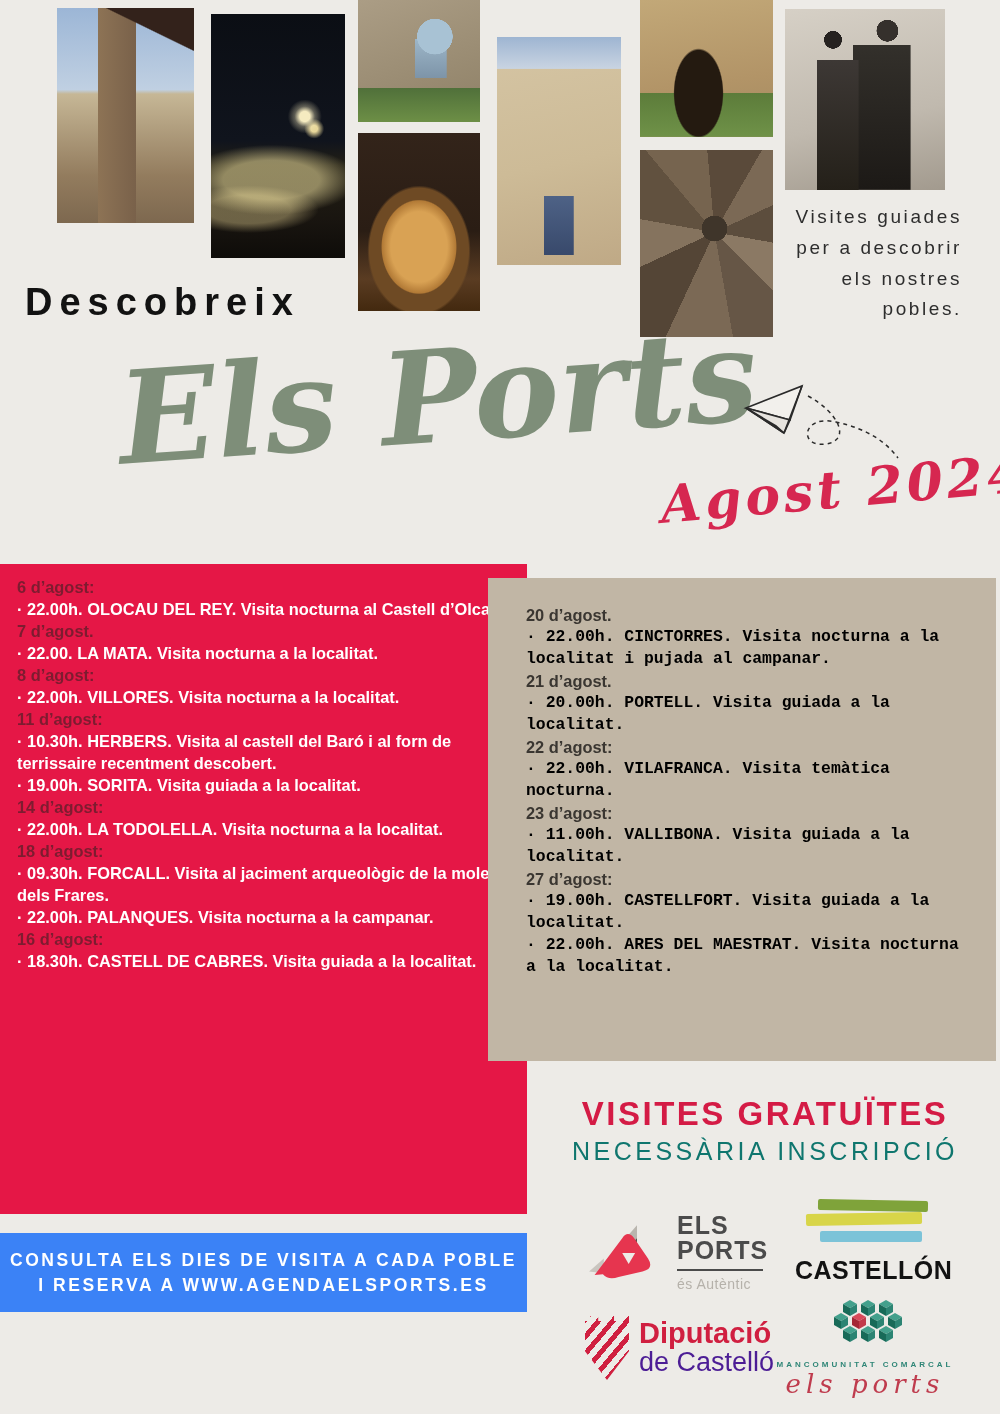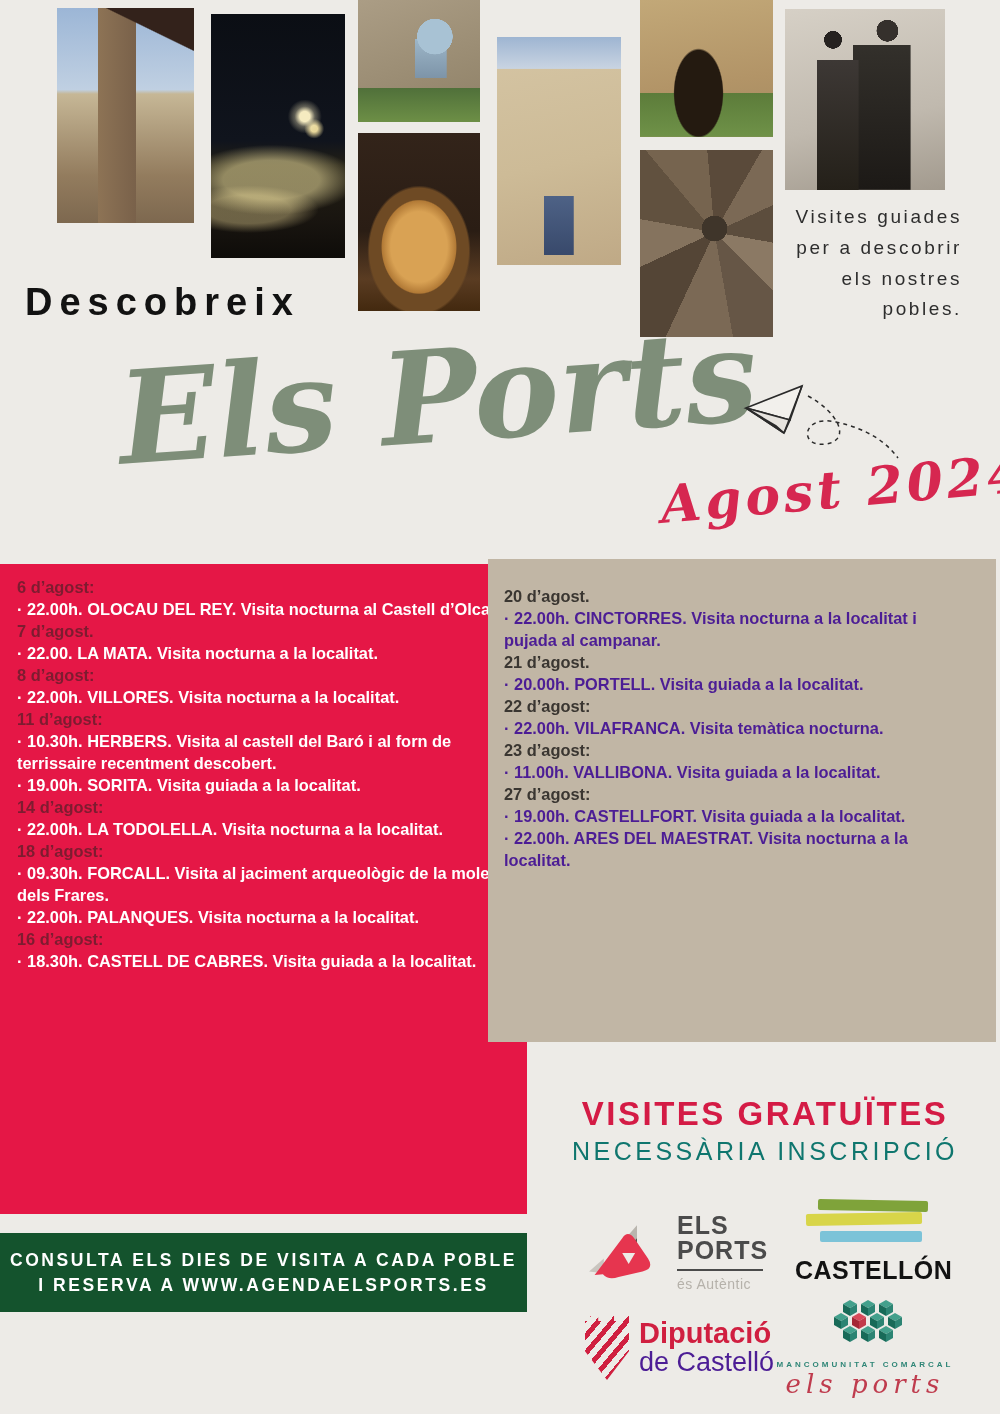--- a/index.html
+++ b/index.html
@@ -62,36 +62,36 @@
   .title-script{position:absolute;left:118px;top:322px;width:600px;
     font-family:"DejaVu Serif",serif;font-style:italic;font-weight:bold;
     font-size:128px;line-height:1.2;color:#7e8e79;transform:rotate(-4deg);white-space:nowrap;}
   .airplane{position:absolute;left:738px;top:378px;}
   .title-month{position:absolute;left:660px;top:458px;
     font-family:"DejaVu Serif",serif;font-style:italic;font-weight:bold;
     font-size:52px;color:#d62750;transform:rotate(-5deg);letter-spacing:4px;white-space:nowrap;}
   
   .red-block{position:absolute;left:0;top:564px;width:527px;height:650px;
     background:#e51746;z-index:1;padding:12px 10px 0 17px;box-sizing:border-box;}
-  .beige-block{position:absolute;left:488px;top:559px;width:508px;height:483px;
-    background:#c1b6a5;z-index:2;padding:26px 36px 0 16px;box-sizing:border-box;}
+  .beige-block{position:absolute;left:488px;top:578px;width:508px;height:483px;
+    background:#c1b6a5;z-index:2;padding:26px 36px 0 38px;box-sizing:border-box;}
   .sched-line{font-size:16.4px;font-weight:bold;line-height:22px;}
   .red-block .sched-date{color:#7d1c30;}
   .red-block .sched-event{color:#ffffff;}
   .beige-block .sched-date{color:#3a3631;}
-  .beige-block .sched-event{color:#4c1d95;}
+  .beige-block .sched-event{color:#000000;font-family:Liberation Mono, monospace;}
   .red-block .sched-wrap{max-width:500px;}
   .beige-block .sched-wrap{max-width:450px;}
   
   .free-visits{position:absolute;left:530px;top:1095px;width:470px;text-align:center;z-index:3;}
   .free-visits .fv1{font-size:33px;font-weight:800;letter-spacing:2.5px;color:#d41b45;}
   .free-visits .fv2{font-size:25px;font-weight:500;letter-spacing:3.5px;color:#0f766e;margin-top:4px;}
   
   .footer-banner{position:absolute;left:0;top:1233px;width:527px;height:79px;
-    background:#14532d;color:#ffffff;text-align:center;z-index:3;
+    background:#3b82f6;color:#ffffff;text-align:center;z-index:3;
     display:flex;flex-direction:column;justify-content:center;gap:4px;}
   .footer-banner div{font-size:17.5px;font-weight:bold;letter-spacing:2.6px;}
   
   .logo-elsports{position:absolute;left:583px;top:1213px;display:flex;align-items:center;}
   .ep-text{margin-left:10px;}
   .ep-text .ep1,.ep-text .ep2{font-size:25px;font-weight:800;color:#4b4b4b;line-height:25px;letter-spacing:1px;}
   .ep-rule{width:86px;height:2px;background:#4b4b4b;margin:6px 0 5px;}
   .ep-sub{font-size:14px;color:#b5b1aa;letter-spacing:.5px;}
   .logo-castellon{position:absolute;left:795px;top:1198px;width:150px;text-align:center;}
   .cast-label{font-size:25px;font-weight:800;color:#121212;letter-spacing:.5px;margin-top:4px;}
@@ -141,21 +141,21 @@
         <div class="sched-line sched-event">· 22.00. LA MATA. Visita nocturna a la localitat.</div>
         <div class="sched-line sched-date">8 d’agost:</div>
         <div class="sched-line sched-event">· 22.00h. VILLORES. Visita nocturna a la localitat.</div>
         <div class="sched-line sched-date">11 d’agost:</div>
         <div class="sched-line sched-event">· 10.30h. HERBERS. Visita al castell del Baró i al forn de terrissaire recentment descobert.</div>
         <div class="sched-line sched-event">· 19.00h. SORITA. Visita guiada a la localitat.</div>
         <div class="sched-line sched-date">14 d’agost:</div>
         <div class="sched-line sched-event">· 22.00h. LA TODOLELLA. Visita nocturna a la localitat.</div>
         <div class="sched-line sched-date">18 d’agost:</div>
         <div class="sched-line sched-event">· 09.30h. FORCALL. Visita al jaciment arqueològic de la moleta dels Frares.</div>
-        <div class="sched-line sched-event">· 22.00h. PALANQUES. Visita nocturna a la localitat.</div>
+        <div class="sched-line sched-event">· 22.00h. PALANQUES. Visita nocturna a la campanar.</div>
         <div class="sched-line sched-date">16 d’agost:</div>
         <div class="sched-line sched-event">· 18.30h. CASTELL DE CABRES. Visita guiada a la localitat.</div>
       </div>
   </div>
   <div class="beige-block">
     <div class="sched-wrap">
         <div class="sched-line sched-date">20 d’agost.</div>
         <div class="sched-line sched-event">· 22.00h. CINCTORRES. Visita nocturna a la localitat i pujada al campanar.</div>
         <div class="sched-line sched-date">21 d’agost.</div>
         <div class="sched-line sched-event">· 20.00h. PORTELL. Visita guiada a la localitat.</div>

